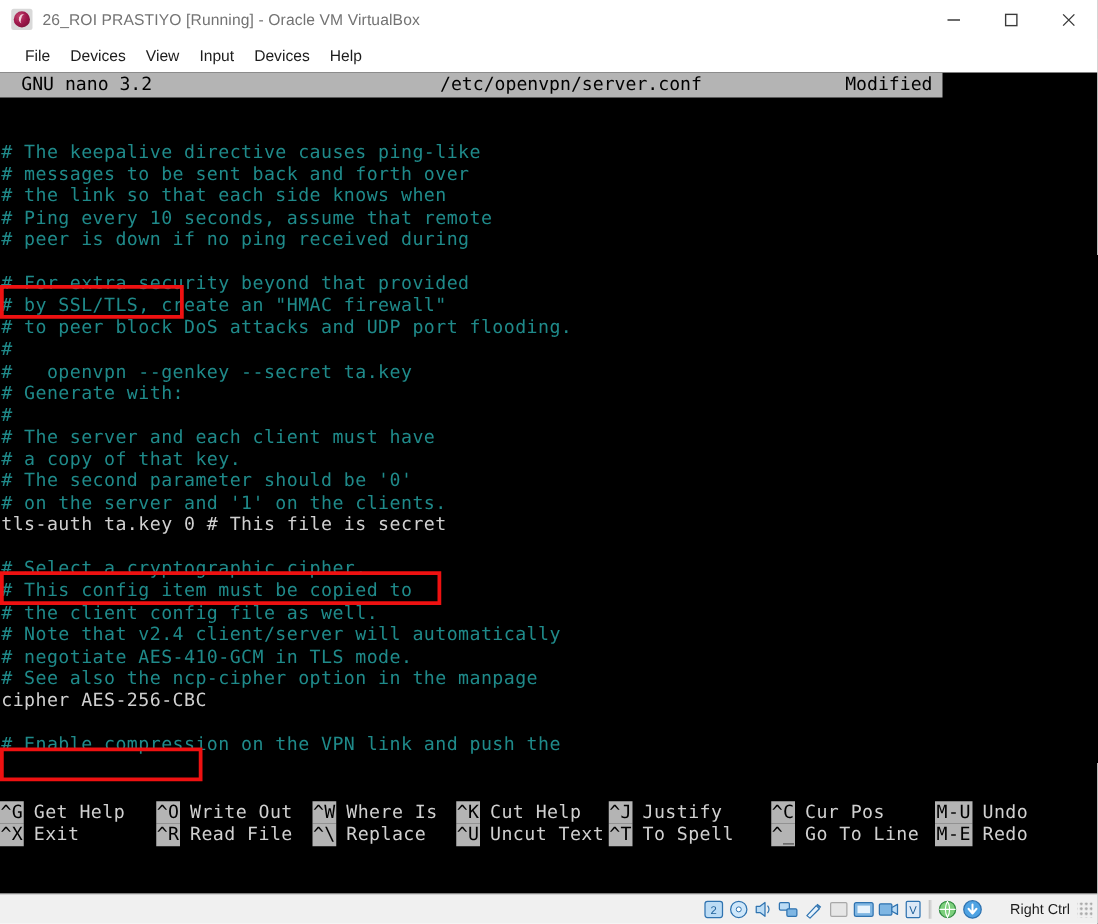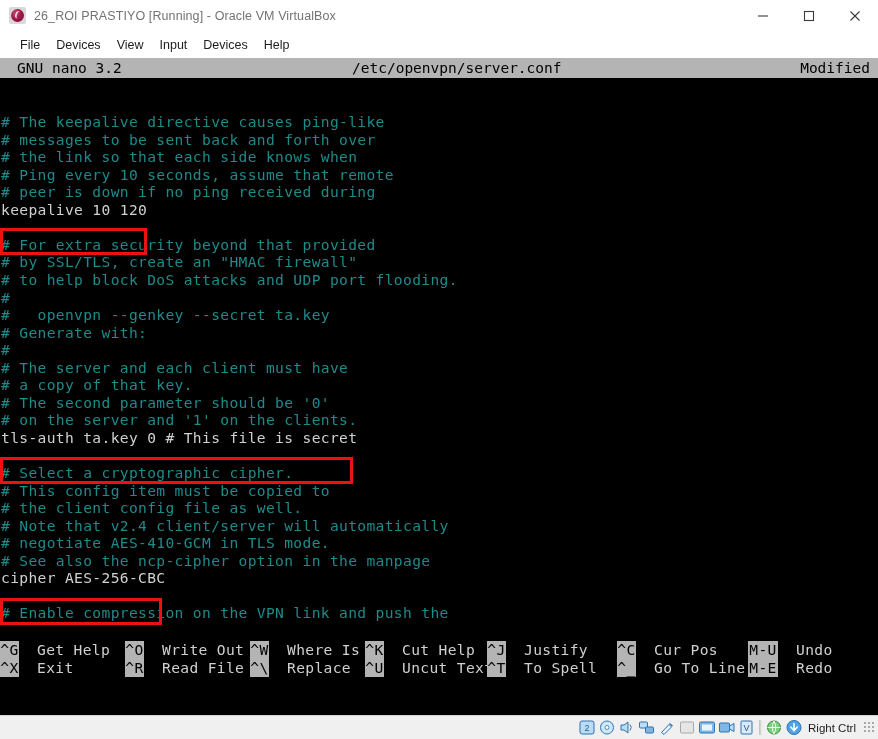--- a/index.html
+++ b/index.html
@@ -110,21 +110,21 @@
     width: 878px;
     height: 657px;
     background: #000000;
     overflow: hidden;
     font-family: "DejaVu Sans Mono", "Liberation Mono", monospace;
   }
 
   .nano-title {
     position: absolute;
     left: 0; top: 0;
-    width: 878px;
+    width: 754px;
     height: 20px;
     background: #b4b4b4;
     color: #000000;
     font-size: 14.5px;
     line-height: 20px;
     white-space: pre;
   }
   .nano-title .nt-left   { position: absolute; left: 17px;  top: 0; }
   .nano-title .nt-center { position: absolute; left: 352px; top: 0; }
   .nano-title .nt-right  { position: absolute; right: 8px;  top: 0; }
@@ -181,21 +181,21 @@
   }
   .sc .key {
     background: #b4b4b4;
     color: #000000;
     padding: 0 0px;
     min-width: 19px;
     text-align: center;
     display: inline-block;
     line-height: 18px;
   }
-  .sc .lbl { padding-left: 18px; }
+  .sc .lbl { padding-left: 8px; }
 
   
   .statusbar {
     position: absolute;
     left: 0; top: 715px;
     width: 878px;
     height: 24px;
     background: #f0f0f0;
     border-top: 1px solid #d3d3d3;
     display: flex;
@@ -215,21 +215,21 @@
   .sb-sep {
     width: 3px;
     height: 15px;
     margin: 0 2px;
     background: linear-gradient(to right, #bdbdbd, #eeeeee);
     flex: 0 0 auto;
   }
   .sb-text {
     font-size: 11.5px;
     color: #1d1d1d;
-    margin-left: 4px;
+    margin-left: 20px;
     margin-right: 4px;
     white-space: nowrap;
   }
   .sb-grip {
     width: 12px; height: 12px;
     margin-left: 2px;
     background-image:
       radial-gradient(#a8a8a8 1px, transparent 1.2px);
     background-size: 4px 4px;
     background-position: 1px 3px;
@@ -284,25 +284,24 @@
     </div>
 
     <div class="editor">
       <div class="line blank"></div>
       <div class="line blank"></div>
       <div class="line"># The keepalive directive causes ping-like</div>
       <div class="line"># messages to be sent back and forth over</div>
       <div class="line"># the link so that each side knows when</div>
       <div class="line"># Ping every 10 seconds, assume that remote</div>
       <div class="line"># peer is down if no ping received during</div>
-      <div class="line code">keepalive 10 120</div>
       <div class="line blank"></div>
       <div class="line"># For extra security beyond that provided</div>
       <div class="line"># by SSL/TLS, create an "HMAC firewall"</div>
-      <div class="line"># to help block DoS attacks and UDP port flooding.</div>
+      <div class="line"># to peer block DoS attacks and UDP port flooding.</div>
       <div class="line">#</div>
       <div class="line">#   openvpn --genkey --secret ta.key</div>
       <div class="line"># Generate with:</div>
       <div class="line">#</div>
       <div class="line"># The server and each client must have</div>
       <div class="line"># a copy of that key.</div>
       <div class="line"># The second parameter should be '0'</div>
       <div class="line"># on the server and '1' on the clients.</div>
       <div class="line code">tls-auth ta.key 0 # This file is secret</div>
       <div class="line blank"></div>

